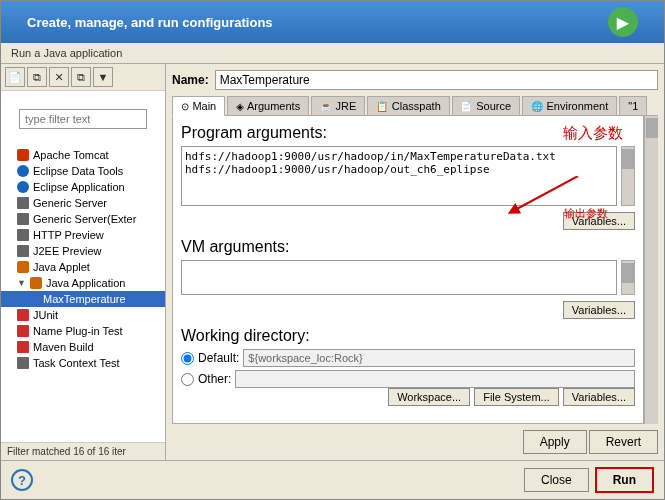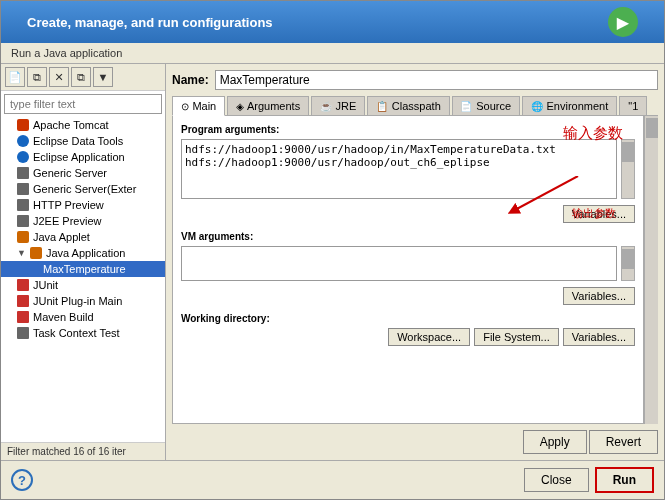--- a/index.html
+++ b/index.html
@@ -161,22 +161,22 @@
       background: #fff;
       border: 1px solid #aaa;
       border-top: none;
       padding: 8px;
       overflow: hidden;
       display: flex;
       flex-direction: column;
       position: relative;
     }
     .section-label {
-      font-size: 10px;
-      font-weight: bold;
+      font-size: 16px;
+      font-weight: normal;
       margin-bottom: 4px;
     }
     .args-textarea {
       width: 100%;
       height: 60px;
       border: 1px solid #999;
       font-size: 11px;
       font-family: monospace;
       padding: 3px;
       resize: none;
@@ -297,21 +297,21 @@
     <div class="left-panel">
 
       <div class="toolbar-row">
         <button class="toolbar-btn">📄</button>
         <button class="toolbar-btn">⧉</button>
         <button class="toolbar-btn">✕</button>
         <button class="toolbar-btn">⧉</button>
         <button class="toolbar-btn">▼</button>
       </div>
 
-      <div style="padding:3px;">
+      <div style="padding:18px;">
         <input class="filter-input" type="text" placeholder="type filter text" style="">
       </div>
 
       <div class="tree-container">
         <div class="tree-item indent1">
           <span class="icon-square icon-tomcat"></span>
           <span>Apache Tomcat</span>
         </div>
         <div class="tree-item indent1">
           <span class="icon-square icon-eclipse"></span>
@@ -349,21 +349,21 @@
         <div class="tree-item indent2 selected">
           <span class="icon-square icon-max"></span>
           <span>MaxTemperature</span>
         </div>
         <div class="tree-item indent1">
           <span class="icon-square icon-junit"></span>
           <span>JUnit</span>
         </div>
         <div class="tree-item indent1">
           <span class="icon-square icon-junit"></span>
-          <span>JUnit Plug-in Main</span>
+          <span>Name Plug-in Test</span>
         </div>
         <div class="tree-item indent1">
           <span class="icon-square icon-maven"></span>
           <span>Maven Build</span>
         </div>
         <div class="tree-item indent1">
           <span class="icon-square icon-osgi"></span>
           <span>Task Context Test</span>
         </div>
       </div>
@@ -426,21 +426,21 @@
           <div style="position:absolute; top:60px; right:60px; pointer-events:none;">
             <svg width="80" height="40">
               <defs>
                 <marker id="ah" markerWidth="6" markerHeight="6" refX="3" refY="3" orient="auto">
                   <path d="M0,0 L6,3 L0,6 Z" fill="#cc0000"></path>
                 </marker>
               </defs>
               <line x1="75" y1="0" x2="10" y2="35" stroke="#cc0000" stroke-width="2" marker-end="url(#ah)"></line>
             </svg>
           </div>
-          <div style="position:absolute; top:90px; right:27px; pointer-events:none;">
+          <div style="position:absolute; top:90px; right:35px; pointer-events:none;">
             <span style="color:#cc0000; font-size:11px;">输出参数</span>
           </div>
           <div style="display:flex; justify-content:flex-end; margin-top:3px;">
             <button class="variables-btn">Variables...</button>
           </div>
 
           <div class="vm-section">
             <div class="section-label">VM arguments:</div>
             <div style="display:flex; gap:4px;">
               <textarea class="vm-textarea" style=""></textarea>
@@ -448,20 +448,32 @@
                 <div style="width:12px; height:20px; background:#aaa; margin:2px auto;"></div>
               </div>
             </div>
             <div style="display:flex; justify-content:flex-end; margin-top:3px;">
               <button class="variables-btn">Variables...</button>
             </div>
           </div>
 
           <div class="workdir-section">
             <div class="section-label">Working directory:</div>
+            <div class="radio-group">
+              <div class="radio-row">
+                <input type="radio" name="workdir" checked="" style="">
+                <span>Default:</span>
+                <input class="workdir-input" type="text" value="${workspace_loc:Rock}" readonly="" style="">
+              </div>
+              <div class="radio-row">
+                <input type="radio" name="workdir" style="">
+                <span>Other:</span>
+                <input class="workdir-input" type="text" style="flex: 1 1 0%;">
+              </div>
+            </div>
             <div class="workdir-btns">
               <button class="workdir-btn">Workspace...</button>
               <button class="workdir-btn">File System...</button>
               <button class="workdir-btn">Variables...</button>
             </div>
           </div>
         </div>
 
         <div style="width:14px; background:#d4d0c8; border-left:1px solid #aaa; display:flex; flex-direction:column;">
           <div style="width:12px; height:20px; background:#aaa; margin:2px auto;"></div>

